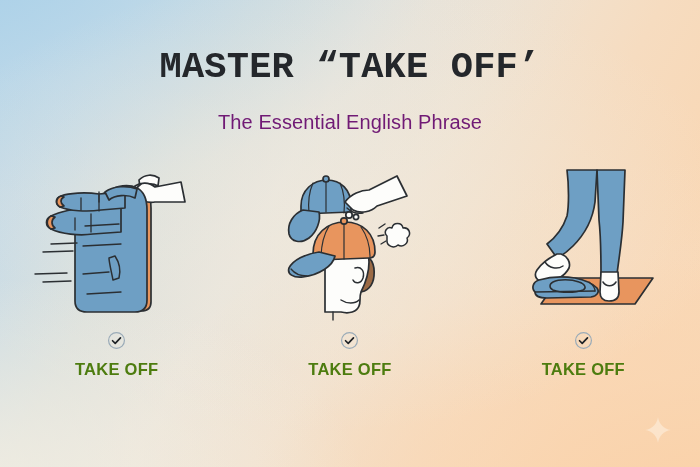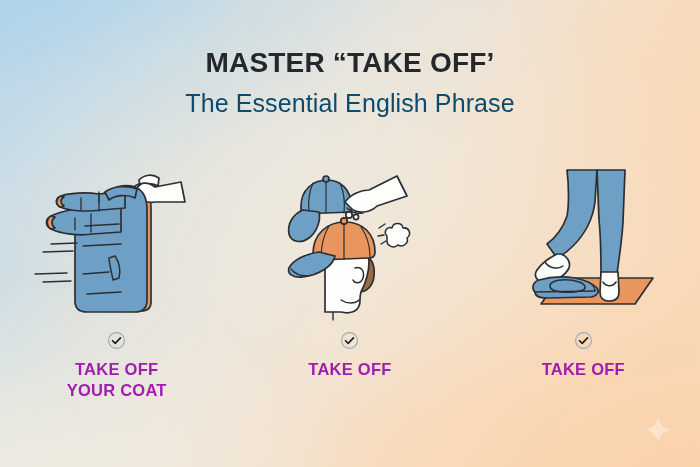--- a/index.html
+++ b/index.html
@@ -69,34 +69,35 @@
     position: absolute;
     top: 0;
     left: 0;
     width: 700px;
     text-align: center;
     z-index: 5;
   }
   .title {
     margin: 0;
     padding-top: 48px;
-    font-size: 28px;
+    font-size: 37px;
     font-weight: bold;
     letter-spacing: 0.2px;
     color: #24272b;
     line-height: 1.04;
     white-space: nowrap;
+    font-family: Liberation Mono, monospace;
   }
   .subtitle {
-    margin: 0;
+    margin: 12px;
     padding-top: 13px;
-    font-size: 25px;
+    font-size: 20px;
     font-weight: normal;
     letter-spacing: 0.1px;
-    color: #0c4a6e;
+    color: #701a75;
     line-height: 1.1;
   }
 
   
   .panels {
     position: absolute;
     top: 160px;
     left: 0;
     width: 700px;
     height: 250px;
@@ -126,21 +127,21 @@
     width: 19px;
     height: 19px;
     display: block;
   }
 
   .caption {
     margin-top: 9px;
     text-align: center;
     font-size: 16.5px;
     font-weight: bold;
-    color: #a21caf;
+    color: #4d7c0f;
     line-height: 1.27;
     letter-spacing: 0.25px;
   }
   .caption .line {
     display: block;
   }
 
   
   .sparkle {
     position: absolute;
@@ -218,21 +219,20 @@
         </svg>
       </div>
 
       <svg class="check-icon" viewBox="0 0 24 24">
         <circle cx="12" cy="12" r="10" fill="none" stroke="#9aabb8" stroke-width="1.5"></circle>
         <path d="M7 12.3 L10.4 15.6 L17 8.6" fill="none" stroke="#1d2125" stroke-width="2.1" stroke-linecap="round" stroke-linejoin="round"></path>
       </svg>
 
       <div class="caption">
         <span class="line">TAKE OFF</span>
-        <span class="line">YOUR COAT</span>
       </div>
     </div>
 
     <div class="panel">
       <div class="art">
         <svg width="150" height="160" viewBox="0 0 150 160">
           <g fill="none" stroke="#2b2f33" stroke-width="1.7" stroke-linecap="round" stroke-linejoin="round">
 
             <path d="M26 44 C26 28 38 18 52 18 C66 18 76 28 76 43 L76 50 L26 52 Z" fill="#6e9fc4"></path>
 

